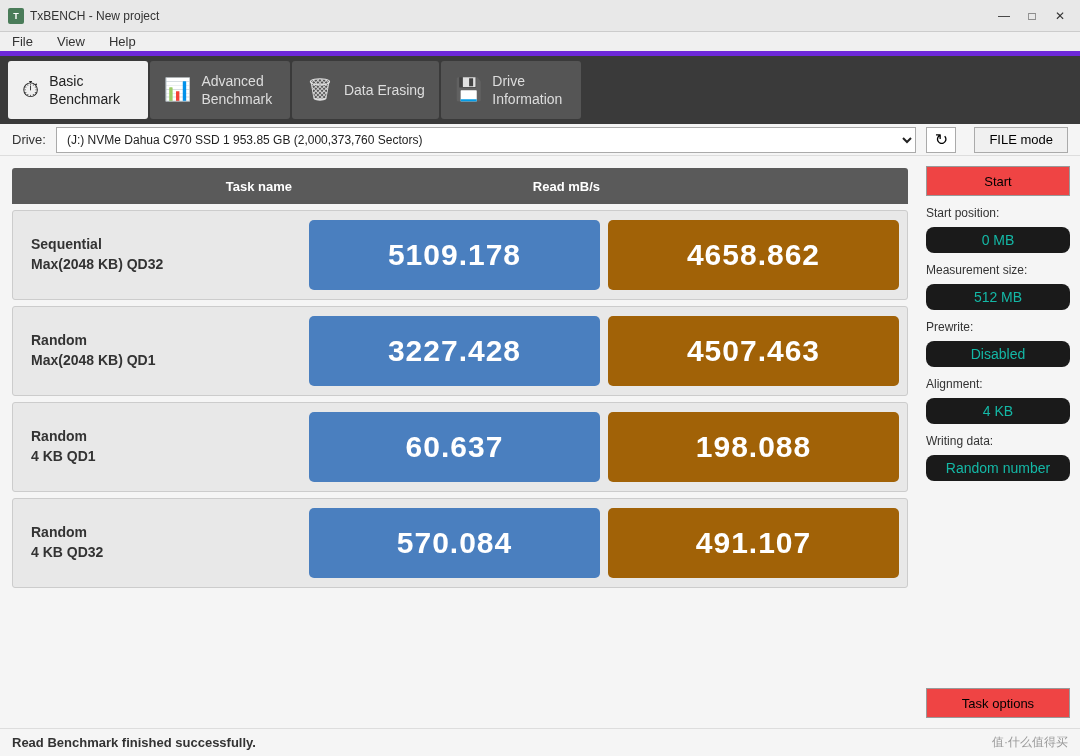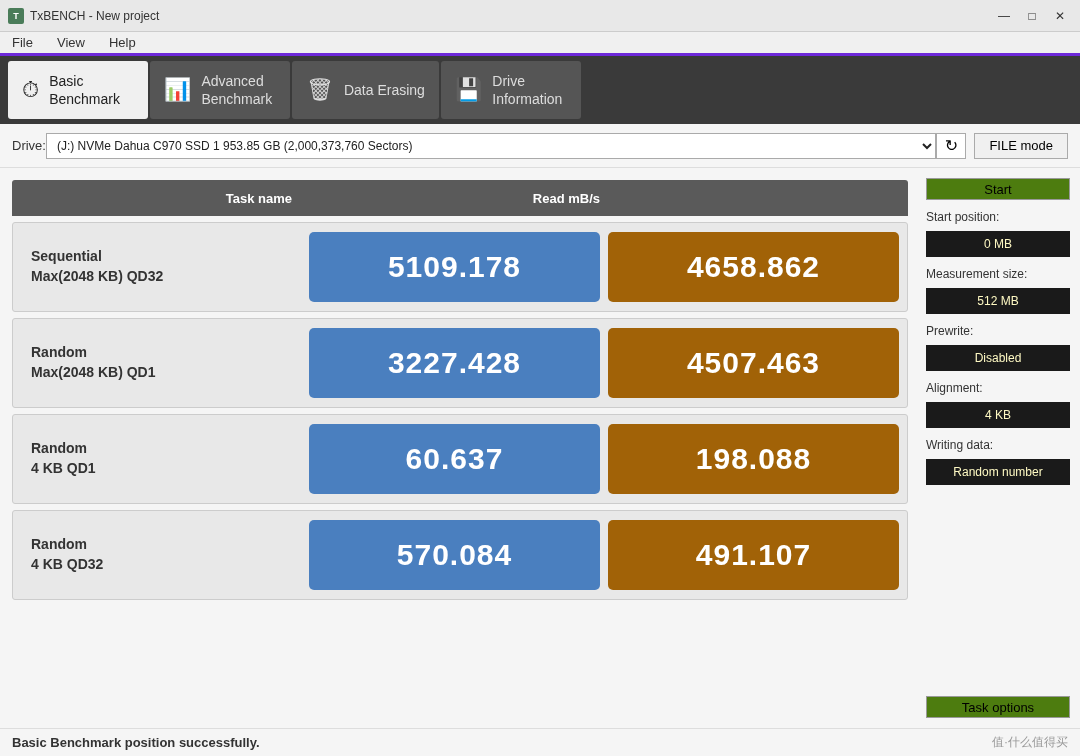--- a/index.html
+++ b/index.html
@@ -64,21 +64,21 @@
     }
 
     
     .menu-bar {
       background: #f0f0f0;
       height: 24px;
       display: flex;
       align-items: center;
       padding: 0 8px;
       gap: 16px;
-      border-bottom: 3px solid #6d28d9;
+      border-bottom: 5px solid #6d28d9;
       flex-shrink: 0;
     }
     .menu-item {
       font-size: 13px;
       color: #333;
       cursor: pointer;
       padding: 2px 4px;
     }
 
     
@@ -115,24 +115,25 @@
       flex-shrink: 0;
     }
     .tab-label {
       text-align: left;
       line-height: 1.3;
     }
 
     
     .drive-bar {
       background: #f5f5f5;
-      height: 44px;
+      height: 32px;
       display: flex;
       align-items: center;
       padding: 0 12px;
+      gap: 10px;
       border-bottom: 1px solid #ddd;
       flex-shrink: 0;
     }
     .drive-label {
       font-size: 13px;
       color: #333;
     }
     .drive-select {
       flex: 1;
       height: 26px;
@@ -239,42 +240,43 @@
     .right-panel {
       width: 160px;
       padding: 10px 10px 10px 6px;
       display: flex;
       flex-direction: column;
       gap: 6px;
       flex-shrink: 0;
     }
     .panel-btn {
       width: 100%;
-      height: 22px;
+      height: 30px;
       border: 1px solid #999;
-      background: #4d7c0f;
+      background: #ef4444;
       cursor: pointer;
       font-size: 13px;
     }
     .panel-label {
       font-size: 12px;
       color: #333;
       margin-top: 4px;
       margin-bottom: 1px;
     }
     .panel-value-box {
       background: #1a1a1a;
-      color: #fef9c3;
-      font-size: 12px;
+      color: #14b8a6;
+      font-size: 14px;
       text-align: center;
       padding: 4px 6px;
       height: 26px;
       display: flex;
       align-items: center;
       justify-content: center;
+      border-radius: 8px;
     }
     .spacer { flex: 1; }
 
     
     .status-bar {
       background: #f5f5f5;
       height: 28px;
       display: flex;
       align-items: center;
       padding: 0 12px;
@@ -396,15 +398,15 @@
     <div class="panel-value-box">Random number</div>
 
     <div class="spacer"></div>
 
     <button class="panel-btn">Task options</button>
   </div>
 
 </div>
 
 <div class="status-bar">
-  <span class="status-text">Basic Benchmark position successfully.</span>
+  <span class="status-text">Read Benchmark finished successfully.</span>
   <span class="bottom-right-logo">值·什么值得买</span>
 </div>
 
 </body></html>

